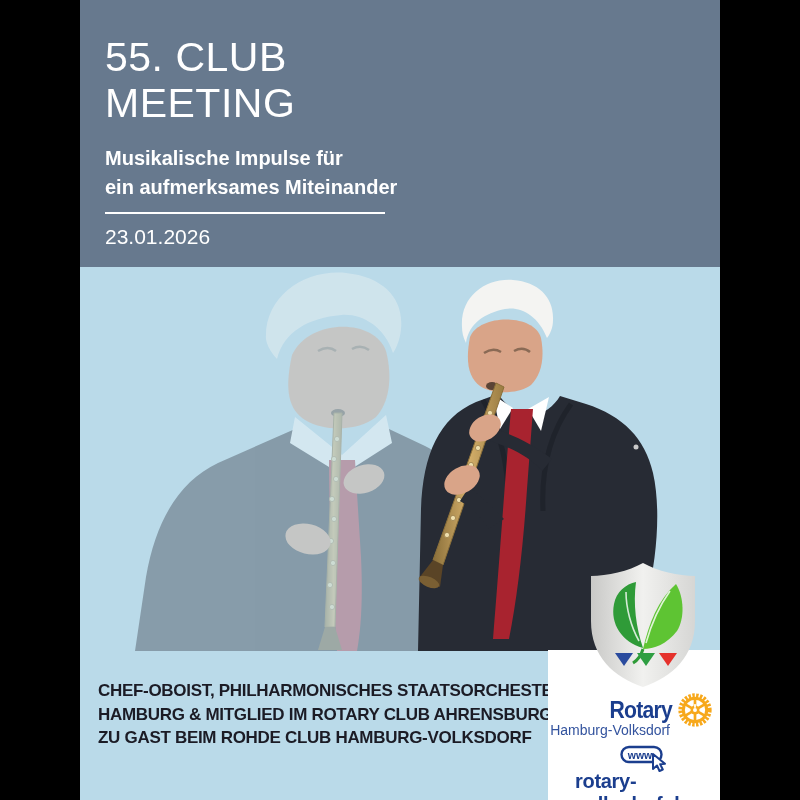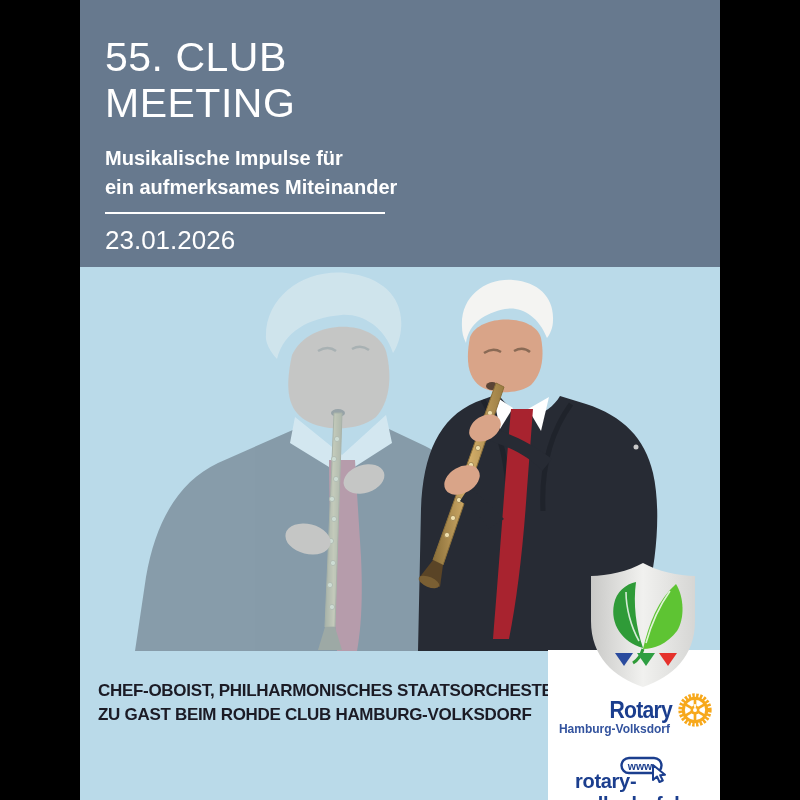--- a/index.html
+++ b/index.html
@@ -10,37 +10,37 @@
   .letterbox.right{right:0;width:80px;}
   .flyer{position:absolute;left:80px;top:0;width:640px;height:800px;background:#badae9;}
 
   
   .header{position:absolute;left:0;top:0;width:640px;height:267px;background:#67798e;}
   .title{position:absolute;left:25px;top:34px;color:#fff;font-size:41px;line-height:46px;
     font-weight:300;letter-spacing:.5px;white-space:pre-line;}
   .subtitle{position:absolute;left:25px;top:144px;color:#fff;font-size:20px;line-height:29px;
     font-weight:700;white-space:pre-line;}
   .rule{position:absolute;left:25px;top:212px;width:280px;height:2px;background:#fff;}
-  .date{position:absolute;left:25px;top:225px;color:#fff;font-size:26px;font-weight:400;}
+  .date{position:absolute;left:25px;top:225px;color:#fff;font-size:21px;font-weight:400;}
 
   
   .photo{position:absolute;left:0;top:267px;width:640px;height:533px;background:#badae9;}
   .photo svg{position:absolute;left:0;top:0;}
 
   
   .speaker{position:absolute;left:18px;top:679px;color:#1b1b25;font-weight:700;
     font-size:17px;line-height:23.5px;letter-spacing:-0.3px;}
 
   
   .logobox{position:absolute;left:468px;top:650px;width:172px;height:150px;background:#fff;}
   .rotary-row{position:absolute;right:7px;top:42px;display:flex;align-items:center;gap:5px;}
   .rotary-name{color:#1b3e8e;font-size:23px;font-weight:700;letter-spacing:-0.8px;
     display:inline-block;transform:scaleX(.92);transform-origin:right center;}
-  .rotary-loc{position:absolute;right:50px;top:72px;color:#33539e;font-size:12px;font-weight:700;}
-  .www-wrap{position:absolute;right:48px;top:105px;text-align:right;}
+  .rotary-loc{position:absolute;right:50px;top:72px;color:#33539e;font-size:14px;font-weight:400;}
+  .www-wrap{position:absolute;right:48px;top:94px;text-align:right;}
   .site{position:absolute;right:14px;top:120px;color:#1b3e8e;font-size:20px;font-weight:700;
     letter-spacing:-0.3px;margin-left:27px;}
 
   
   .shield{position:absolute;left:508px;top:563px;width:110px;height:124px;z-index:5;}
 
   .z2{z-index:2;} .z3{z-index:3;}
 </style>
 </head>
 <body>
@@ -128,20 +128,21 @@
           <path d="M472,192 C452,176 432,168 416,162 L410,174 C430,180 450,190 462,204 Z" fill="#272b34"></path>
           <path d="M424,252 C408,236 397,226 389,220 L380,234 C391,240 401,250 409,262 Z" fill="#272b34"></path>
           <ellipse cx="405" cy="161" rx="17" ry="12" fill="#d9a488" transform="rotate(-32 405 161)"></ellipse>
           <ellipse cx="382" cy="213" rx="19" ry="13" fill="#d9a488" transform="rotate(-30 382 213)"></ellipse>
         </g>
       </svg>
     </div>
 
     <div class="speaker z2">
       <div>CHEF-OBOIST, PHILHARMONISCHES STAATSORCHESTER</div>
+      <div>HAMBURG &amp; MITGLIED IM ROTARY CLUB AHRENSBURG</div>
       <div>ZU GAST BEIM ROHDE CLUB HAMBURG-VOLKSDORF</div>
     </div>
 
     <div class="logobox z3">
       <div class="rotary-row">
         <span class="rotary-name">Rotary</span>
         <svg width="36" height="36" viewBox="0 0 40 40">
           <circle cx="20" cy="20" r="15.5" fill="none" stroke="#f7a81b" stroke-width="6" stroke-dasharray="2.6 1.5"></circle>
           <circle cx="20" cy="20" r="13" fill="#ffffff" stroke="#f7a81b" stroke-width="3.4"></circle>
           <g stroke="#f7a81b" stroke-width="3">

